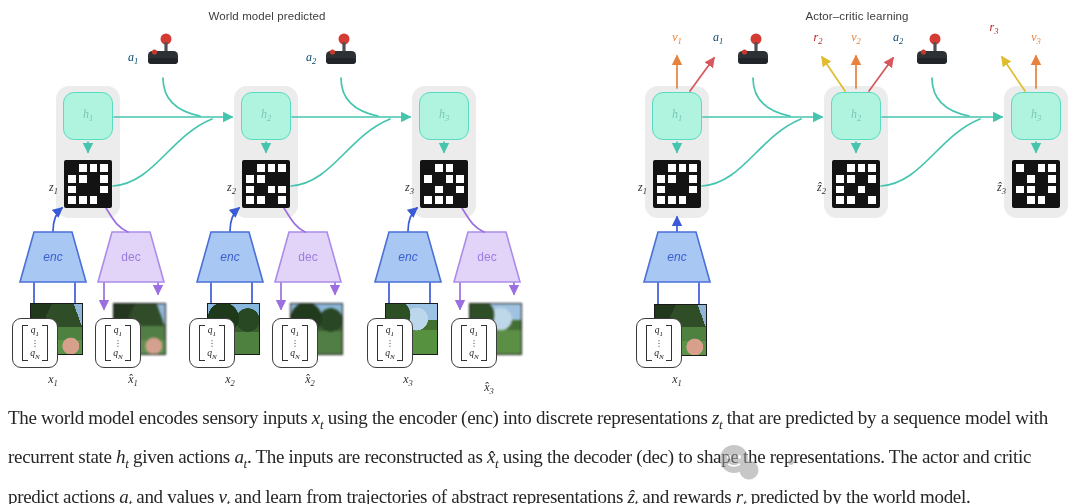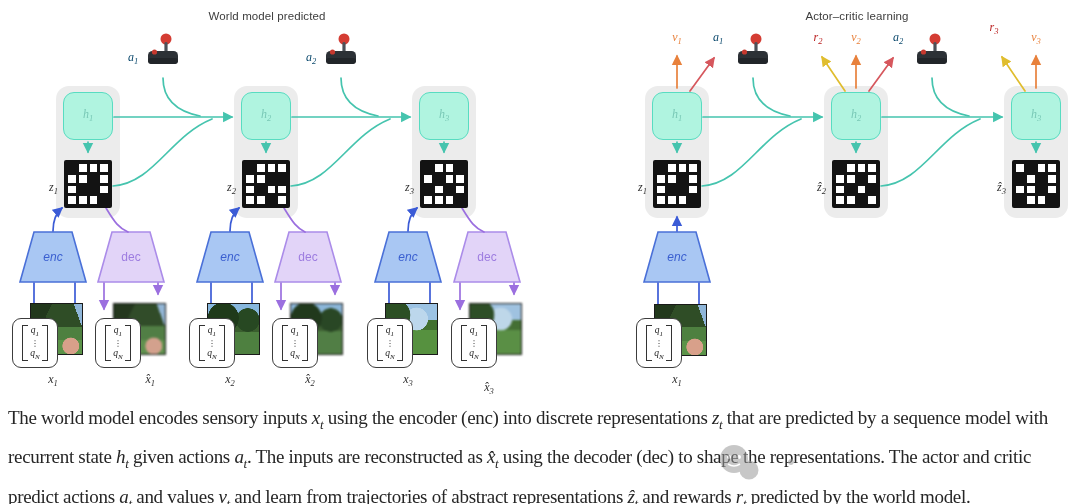--- a/index.html
+++ b/index.html
@@ -415,21 +415,21 @@
       <span class="brk l"></span>
       <span class="vals">
         <span><i>q</i><sub>1</sub></span>
         <span class="dots">⋮</span>
         <span><i>q</i><sub>N</sub></span>
       </span>
       <span class="brk r"></span>
     </div>
 
   <div class="abs mlabel xlab" style="left:31px;top:372px;"><i>x</i><sub>1</sub></div>
-  <div class="abs mlabel xlab" style="left:111px;top:372px;text-align:right;"><i>x̂</i><sub>1</sub></div>
+  <div class="abs mlabel xlab" style="left:111px;top:372px;"><i>x̂</i><sub>1</sub></div>
   <div class="abs mlabel xlab" style="left:208px;top:372px;"><i>x</i><sub>2</sub></div>
   <div class="abs mlabel xlab" style="left:288px;top:372px;"><i>x̂</i><sub>2</sub></div>
   <div class="abs mlabel xlab" style="left:386px;top:372px;"><i>x</i><sub>3</sub></div>
   <div class="abs mlabel xlab" style="left:467px;top:380px;"><i>x̂</i><sub>3</sub></div>
   <div class="abs mlabel xlab" style="left:655px;top:372px;"><i>x</i><sub>1</sub></div>
 
   <div id="caption">The world model encodes sensory inputs <i>x</i><sub><i>t</i></sub> using the encoder (enc) into discrete representations <i>z</i><sub><i>t</i></sub> that are predicted by a sequence model with<br>recurrent state <i>h</i><sub><i>t</i></sub> given actions <i>a</i><sub><i>t</i></sub>. The inputs are reconstructed as <i>x̂</i><sub><i>t</i></sub> using the decoder (dec) to shape the representations. The actor and critic<br>predict actions <i>a</i><sub><i>t</i></sub> and values <i>v</i><sub><i>t</i></sub> and learn from trajectories of abstract representations <i>ẑ</i><sub><i>t</i></sub> and rewards <i>r</i><sub><i>t</i></sub> predicted by the world model.</div>
 
   <div id="watermark">
     <svg width="46" height="40" viewBox="0 0 46 40">

